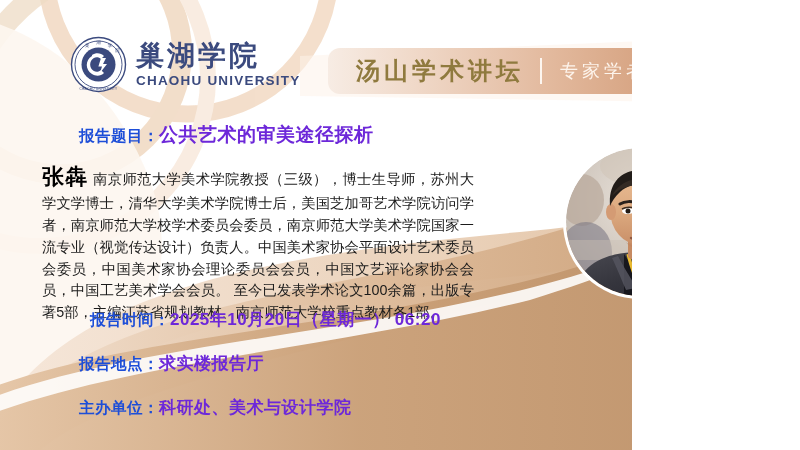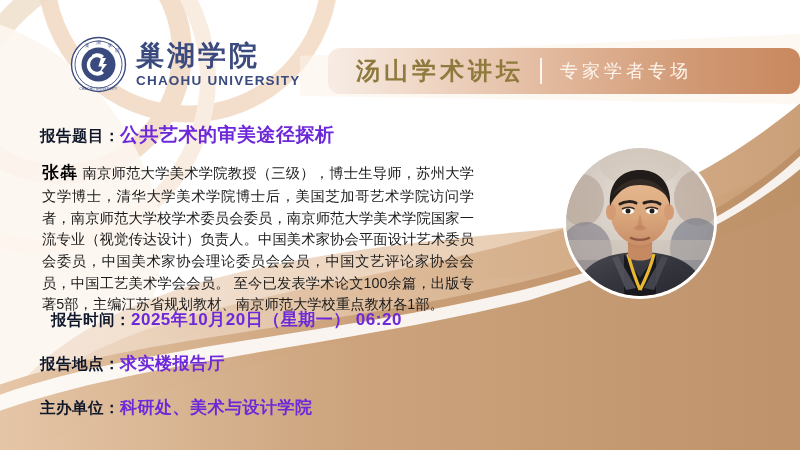--- a/index.html
+++ b/index.html
@@ -2,21 +2,21 @@
 <html><head>
 <meta charset="utf-8">
 <style>
   html,body{margin:0;padding:0;}
   body{
     width:800px;height:450px;overflow:hidden;
     font-family:"Liberation Sans","DejaVu Sans",sans-serif;
     background:#ffffff;
   }
   #poster{
-    position:relative;width:800px;height:450px;overflow:hidden;
+    position:relative;width:632px;height:450px;overflow:hidden;
     background:#ffffff;
   }
   
   .bg-svg{position:absolute;left:0;top:0;width:800px;height:450px;}
 
   
   .header{position:absolute;left:0;top:0;width:800px;height:110px;}
 
   .logo-wrap{
     position:absolute;left:70px;top:36px;
@@ -58,43 +58,44 @@
   .band-sub{
     font-size:18px;font-weight:400;color:#fdf4ec;letter-spacing:4px;
     font-family:"Liberation Serif","DejaVu Serif",serif;
   }
 
   
   .content{position:absolute;left:0;top:0;width:800px;height:450px;}
 
   .row{position:absolute;display:flex;align-items:baseline;}
   .lbl{
-    color:#0f172a;font-size:15.5px;font-weight:700;letter-spacing:0.5px;
+    color:#1d4ed8;font-size:15.5px;font-weight:700;letter-spacing:0.5px;
     white-space:nowrap;
     font-family:Liberation Sans, sans-serif;
+    margin-left:39px;
   }
   .val{
     color:#6d28d9;font-size:17px;font-weight:700;letter-spacing:0.5px;
     white-space:nowrap;
     font-family:"Liberation Sans","DejaVu Sans",sans-serif;
   }
 
   #row-title{left:40px;top:122px;}
   #row-title .val{font-size:19px;}
 
   #row-bio{left:40px;top:160px;width:500px;align-items:flex-start;}
   #row-bio .lbl{padding-top:2px;}
   .bio-body{
     margin-left:2px;
     width:432px;
     font-size:14.3px;line-height:1.52;color:#1b1b1b;
     text-align:justify;
     font-family:"Liberation Sans","DejaVu Sans",sans-serif;
   }
-  .bio-name{font-size:17px;font-weight:700;color:#000;letter-spacing:1px;}
+  .bio-name{font-size:22px;font-weight:700;color:#000;letter-spacing:1px;}
 
   #row-time{left:51px;top:308px;}
   #row-place{left:40px;top:352px;}
   #row-host{left:40px;top:396px;}
 
   
   .photo{
     position:absolute;left:566px;top:148px;width:148px;height:148px;
     border-radius:50%;overflow:hidden;
     box-shadow:0 0 0 3px #ffffff;

